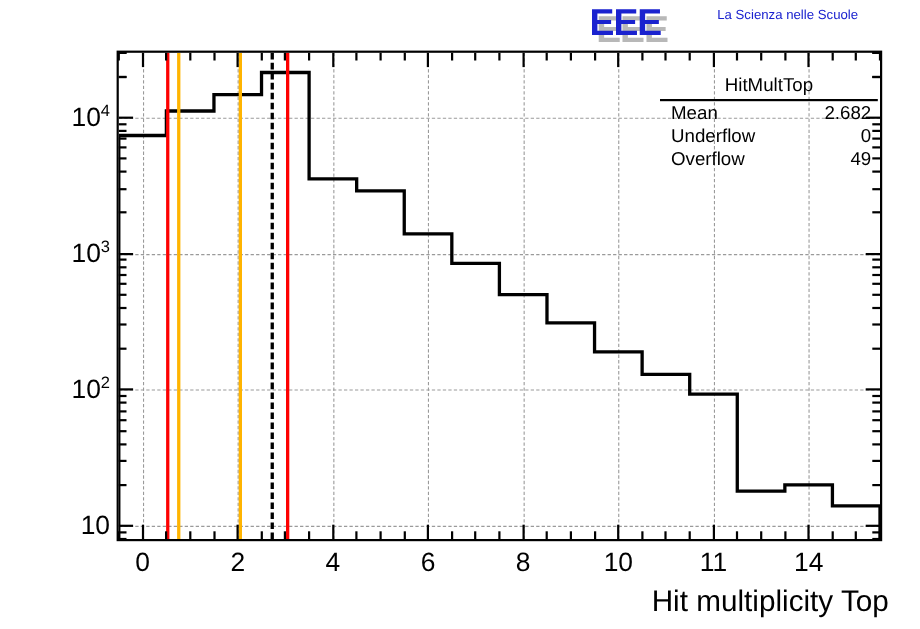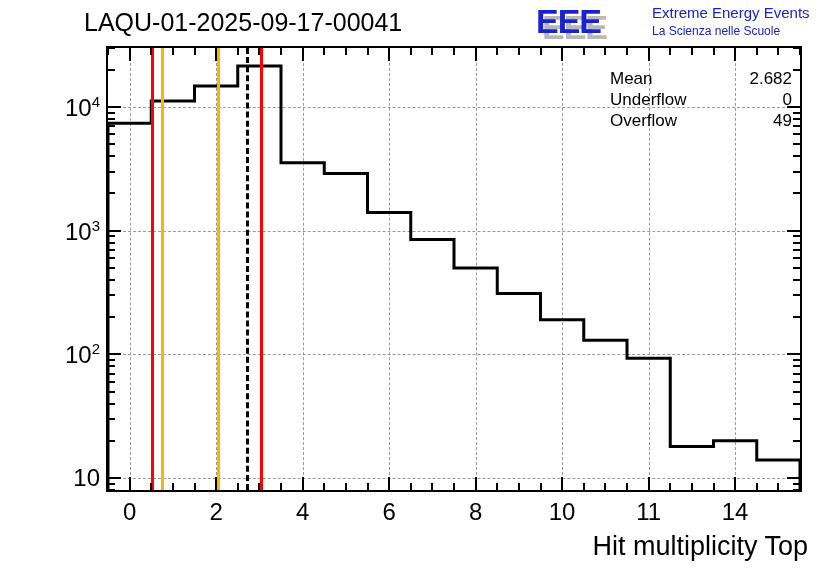--- a/index.html
+++ b/index.html
@@ -69,29 +69,27 @@
   .stats-row{display:flex;justify-content:space-between;
              padding:1px 6px 1px 10px;line-height:19px;}
   .stats-key{text-align:left;}
   .stats-val{text-align:right;}
 </style>
 </head>
 <body>
 
 <div id="root">
 
-  <div class="title">LAQU-01-2025-09-17-00041</div>
 
   <div class="logo">
     <div class="logo-eee">
       <span class="eee-shadow">EEE</span>
       <span class="eee-main">EEE</span>
     </div>
     <div class="logo-txt">
-      <div class="logo-l1">Extreme Energy Events</div>
       <div class="logo-l2">La Scienza nelle Scuole</div>
     </div>
   </div>
 
   <div class="frame"></div>
 
   <div class="plotarea" id="plotarea">
       <div class="gv" style="left: 21.625px;"></div>
       <div class="gv" style="left: 108.125px;"></div>
       <div class="gv" style="left: 194.625px;"></div>
@@ -261,20 +259,21 @@
       <div class="xlab" style="left: 735.125px; top: 498px;">14</div>
       <div class="ylab" style="right: 736px; top: 478.015px;">10</div>
       <div class="ylab" style="right: 736px; top: 354.345px;">10<sup>2</sup></div>
       <div class="ylab" style="right: 736px; top: 230.675px;">10<sup>3</sup></div>
       <div class="ylab" style="right: 736px; top: 107.006px;">10<sup>4</sup></div>
     </div>
 
   <div class="axis-title">Hit multiplicity Top</div>
 
   <div class="stats">
+    <div class="stats-title">HitMultTop</div>
     <div id="stats-rows">
         <div class="stats-row">
           <span class="stats-key">Mean</span>
           <span class="stats-val">2.682</span>
         </div>
         <div class="stats-row">
           <span class="stats-key">Underflow</span>
           <span class="stats-val">0</span>
         </div>
         <div class="stats-row">

